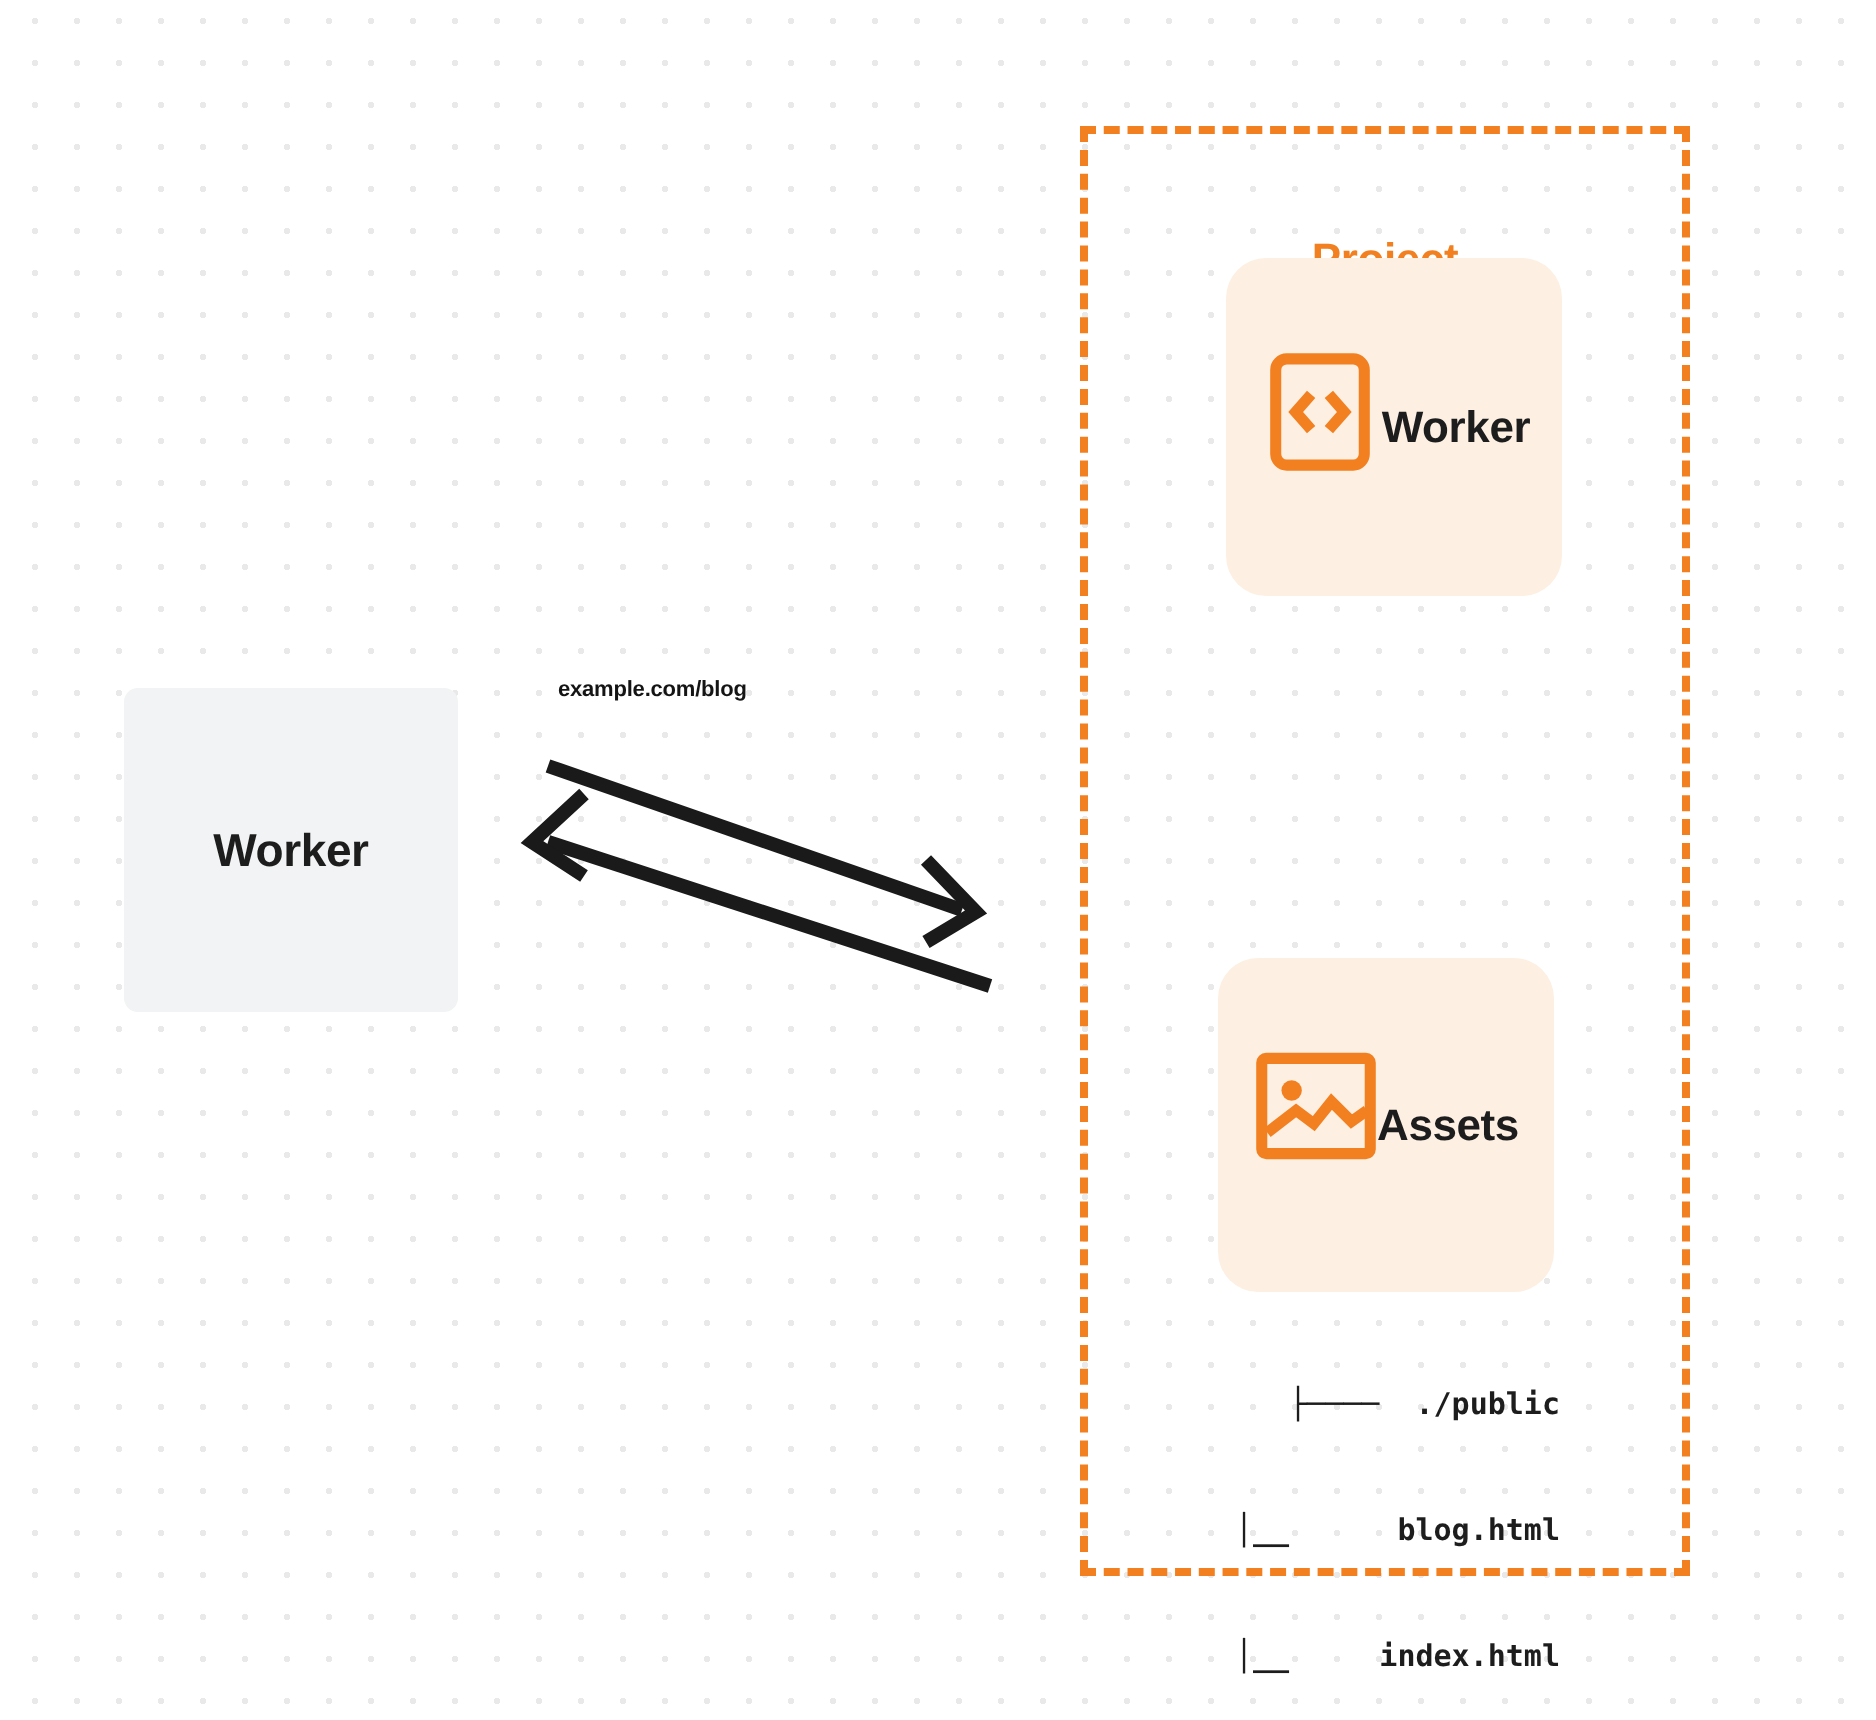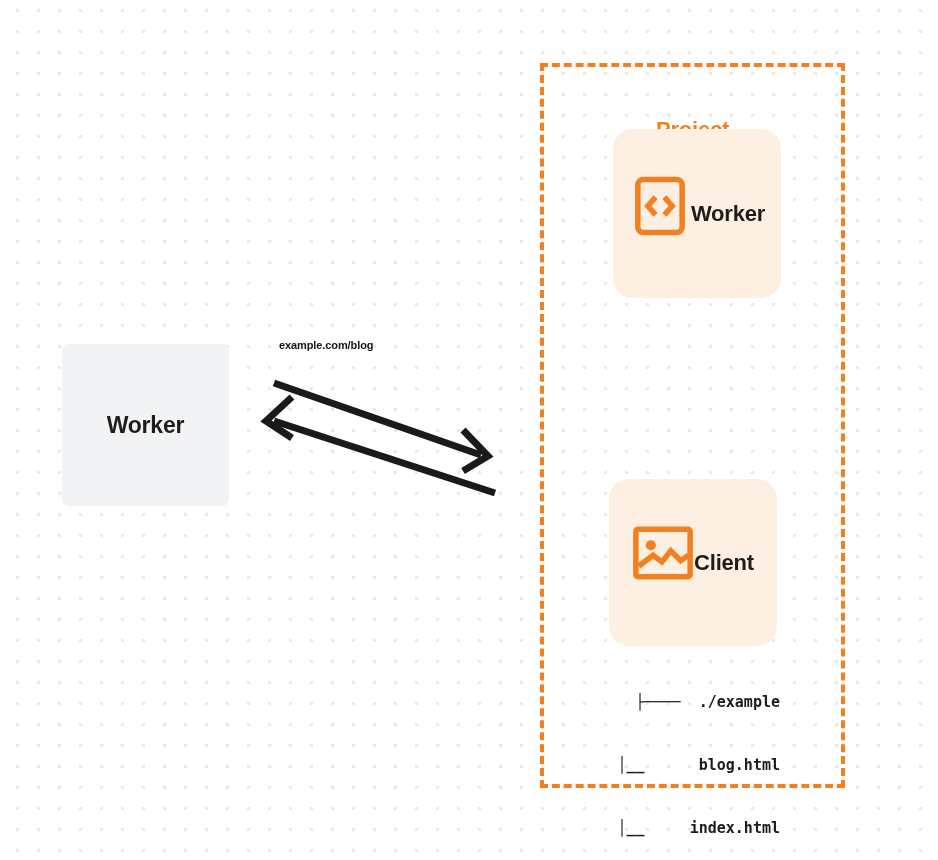--- a/index.html
+++ b/index.html
@@ -180,23 +180,23 @@
     </svg>
     <span class="card-label">Worker</span>
   </div>
 
   <div class="service-card card-assets">
     <svg class="card-icon" viewBox="0 0 56 50">
       <rect x="3.5" y="3.5" width="49" height="43" rx="2" ry="2" fill="none" stroke="#f38020" stroke-width="5"></rect>
       <circle cx="17" cy="18" r="4.6" fill="#f38020"></circle>
       <path d="M6 37 L19 27 L27 33 L35 23 L44 32 L51 27" fill="none" stroke="#f38020" stroke-width="5" stroke-linecap="butt" stroke-linejoin="miter"></path>
     </svg>
-    <span class="card-label">Client</span>
+    <span class="card-label">Assets</span>
   </div>
 
   <div class="file-tree">
-    <span class="tree-row">├────  ./example</span>
+    <span class="tree-row">├────  ./public</span>
     <span class="tree-row">│__      blog.html</span>
     <span class="tree-row">│__     index.html</span>
     
   </div>
 
 </div>
 
 </body></html>

